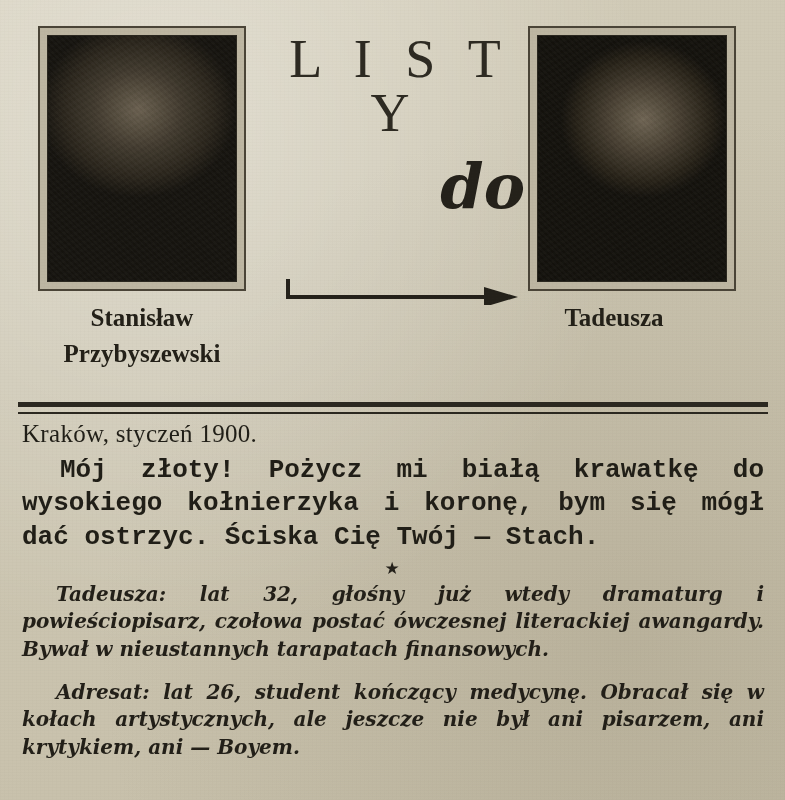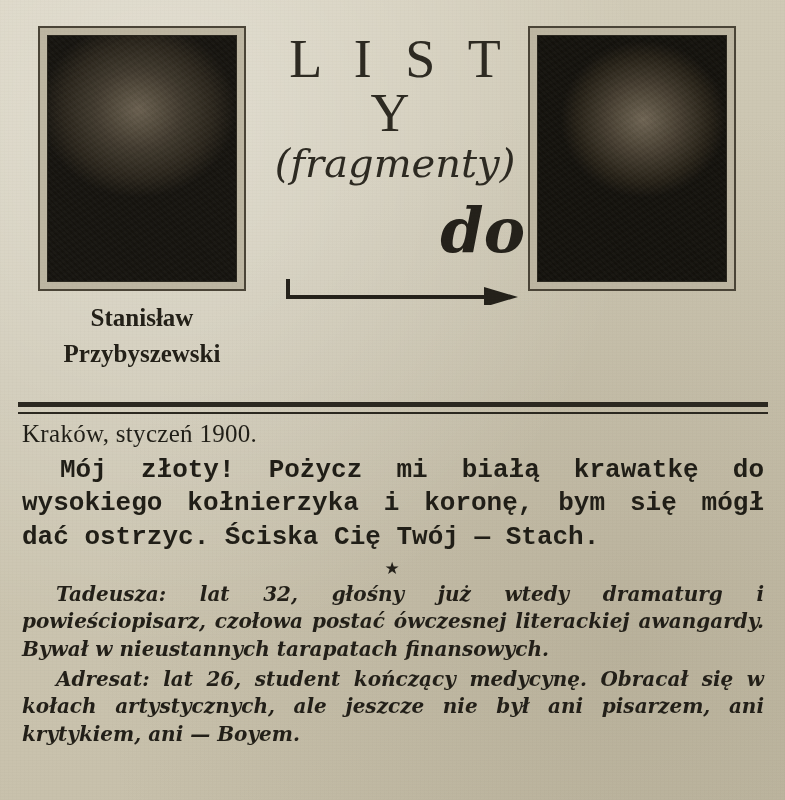--- a/index.html
+++ b/index.html
@@ -187,58 +187,58 @@
   }
   .note {
     font-family: "DejaVu Serif", serif;
     font-style: italic;
     font-weight: bold;
     font-size: 20px;
     line-height: 1.38;
     text-align: justify;
     color: #221f18;
   }
-  .note + .note { margin-top: 2px; }
+  .note + .note { margin-top: 15px; }
   .note-first-line { text-indent: 34px; }
 </style>
 </head>
 <body>
 
 <div id="clipping">
 
   <div id="masthead">
 
     <div class="photo-frame left">
       <div class="photo przyb">
         <div class="photo-grain"></div>
       </div>
     </div>
 
     <div id="title-block">
       <div id="title-main">L I S T Y</div>
-      <div id="title-sub">(fragmenty)</div>
       <div id="title-do">do</div>
     </div>
 
     <svg id="arrow" viewBox="0 0 238 30">
       <path d="M2 4 L2 22 L205 22" fill="none" stroke="#24211a" stroke-width="4"></path>
       <polygon points="198,12 232,22 198,32" fill="#24211a"></polygon>
     </svg>
 
     <div class="photo-frame right">
       <div class="photo zelen">
         <div class="photo-grain"></div>
       </div>
     </div>
 
     <div class="caption left">
       <div>Stanisław</div>
       <div>Przybyszewski</div>
     </div>
     <div class="caption right">
+      <div>Tadeusza</div>
     </div>
   </div>
 
   <div class="rule-thick" style="top:402px"></div>
   <div class="rule-thin" style="top:412px"></div>
 
   <div id="body-text">
     <div id="dateline">Kraków, styczeń 1900.</div>
 
     <div id="lead">

